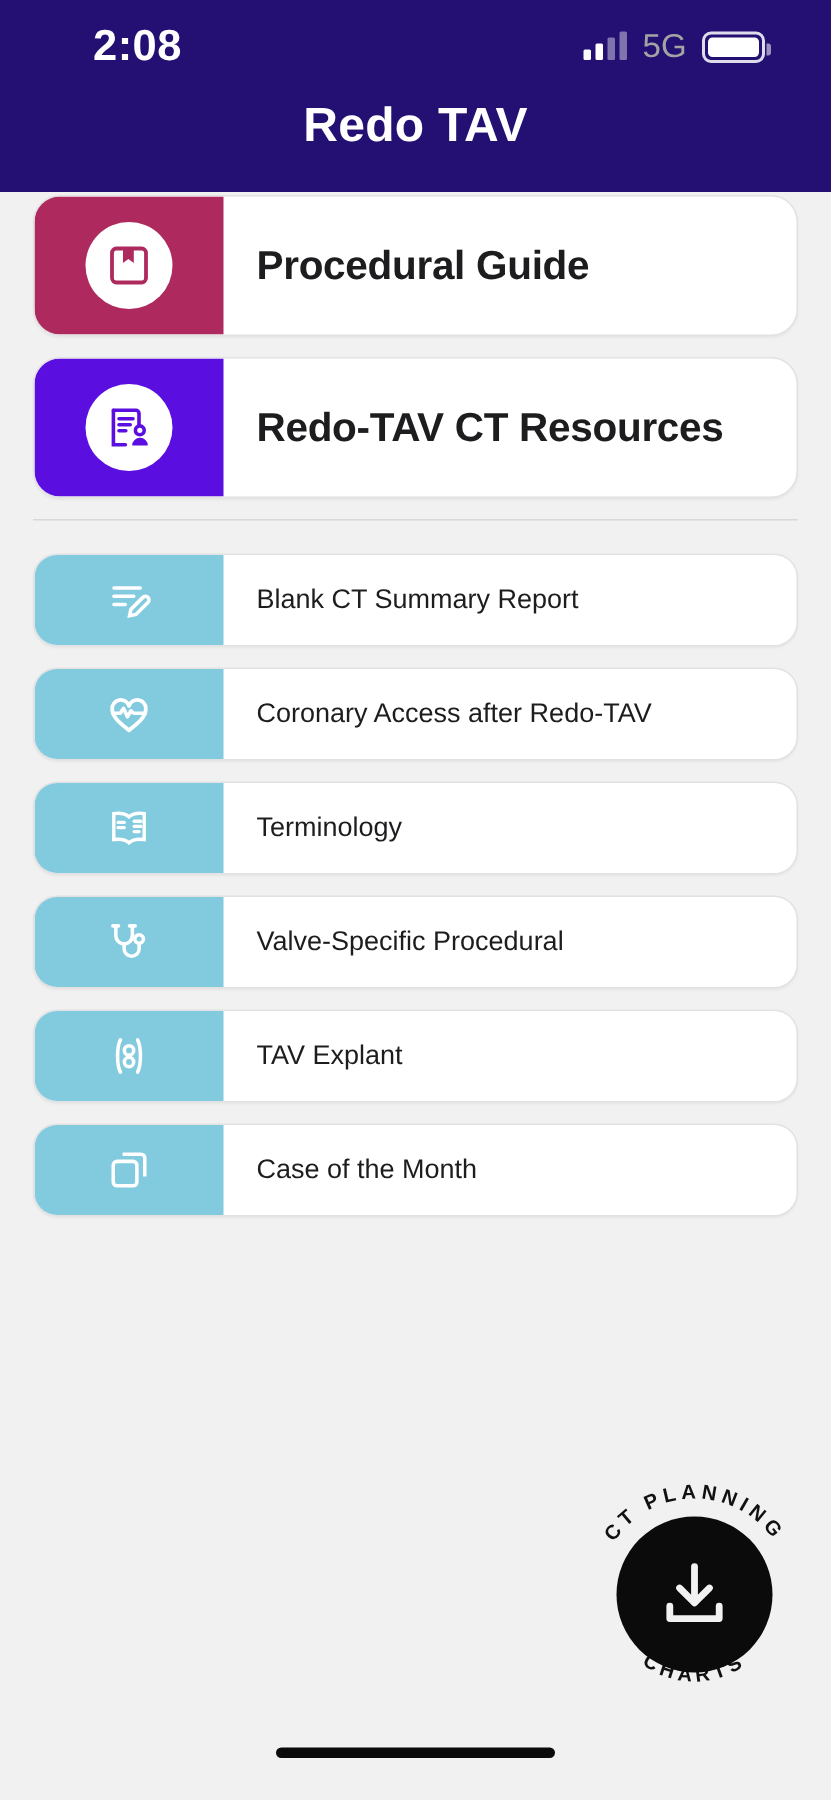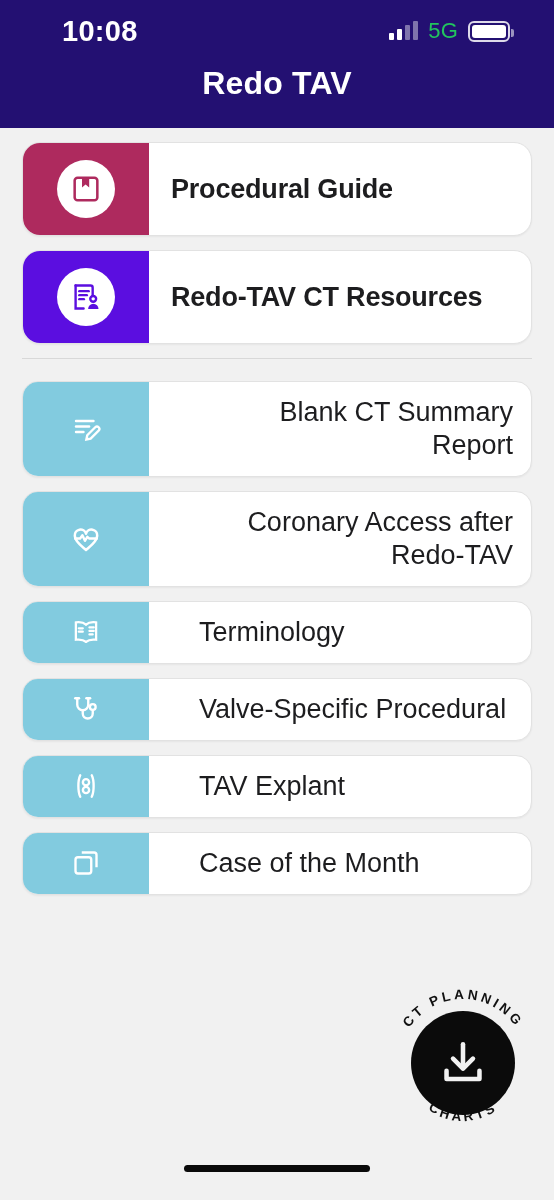--- a/index.html
+++ b/index.html
@@ -22,38 +22,38 @@
     padding:0 44px 0 62px;
   }
   .clock { color:#fff; font-size:29px; font-weight:600; letter-spacing:.3px; }
   .status-right { display:flex; align-items:center; gap:10px; }
   .bars { display:flex; align-items:flex-end; gap:3px; height:18px; }
   .bars i { display:block; width:5px; background:#fff; border-radius:1px; }
   .bars i:nth-child(1){ height:7px; }
   .bars i:nth-child(2){ height:11px; }
   .bars i:nth-child(3){ height:15px; opacity:.42; }
   .bars i:nth-child(4){ height:19px; opacity:.42; }
-  .net { color:#22c55e; font-size:22px; font-weight:500; letter-spacing:.2px; }
+  .net { color:#a3a3a3; font-size:22px; font-weight:500; letter-spacing:.2px; }
   .batt {
     position:relative; width:42px; height:21px;
     border:2px solid rgba(255,255,255,.85); border-radius:6px; padding:2px;
   }
   .batt::after {
     content:""; position:absolute; right:-6px; top:6px;
     width:3px; height:8px; background:rgba(255,255,255,.55); border-radius:0 2px 2px 0;
   }
   .batt span { display:block; width:100%; height:100%; background:#fff; border-radius:3px; }
   .title {
     position:absolute; top:50px; left:0; width:100%; height:66px;
     display:flex; align-items:center; justify-content:center;
     color:#fff; font-size:32px; font-weight:700; letter-spacing:.2px;
   }
 
   
-  .content { position:absolute; top:128px; left:0; width:554px; padding:14px 22px 0;text-align:right; }
+  .content { position:absolute; top:128px; left:0; width:554px; padding:2px 22px 0; }
 
   .card {
     position:relative; display:flex; align-items:stretch;
     background:#fff; border:1px solid #e2e2e2; border-radius:18px;
     margin-bottom:14px; overflow:hidden;
     box-shadow:0 1px 2px rgba(0,0,0,.05);
   }
   .card .accent {
     flex:0 0 126px; display:flex; align-items:center; justify-content:center;
   }
@@ -66,21 +66,21 @@
   .card.primary { min-height:94px; }
   .card.primary .label { font-size:27px; font-weight:700; letter-spacing:-.2px; }
   .card.primary .accent .bubble {
     width:58px; height:58px; border-radius:50%; background:#fff;
     display:flex; align-items:center; justify-content:center;
   }
 
   
   .card.secondary { min-height:62px; border-radius:16px; }
   .card.secondary .accent { flex:0 0 126px; background:#82cbdf; }
-  .card.secondary .label { font-size:27px; font-weight:400; line-height:1.22; padding:14px 18px 14px 22px;margin-left:28px; }
+  .card.secondary .label { font-size:18px; font-weight:400; line-height:1.22; padding:14px 18px 14px 22px; }
 
   .divider { height:1px; background:#d8d8d8; margin:10px 0 22px; }
 
   
   .fab-wrap { position:absolute; left:385px; top:985px; width:156px; height:156px; }
   .fab-ring { position:absolute; inset:0; }
   .fab-ring text { font-size:13.5px; font-weight:700; letter-spacing:3.2px; fill:#111; }
   .fab {
     position:absolute; left:26px; top:26px; width:104px; height:104px;
     border-radius:50%; background:#0b0b0b;
@@ -92,21 +92,21 @@
     bottom:28px; width:186px; height:7px; background:#0a0a0a; border-radius:4px;
   }
 </style>
 </head>
 <body>
 
 <div class="phone">
 
   <div class="header">
     <div class="statusbar">
-      <div class="clock">10:08</div>
+      <div class="clock">2:08</div>
       <div class="status-right">
         <div class="bars">
           <i></i>
             <i></i>
             <i></i>
             <i></i>
         </div>
         <div class="net">5G</div>
         <div class="batt">
             <span></span>

